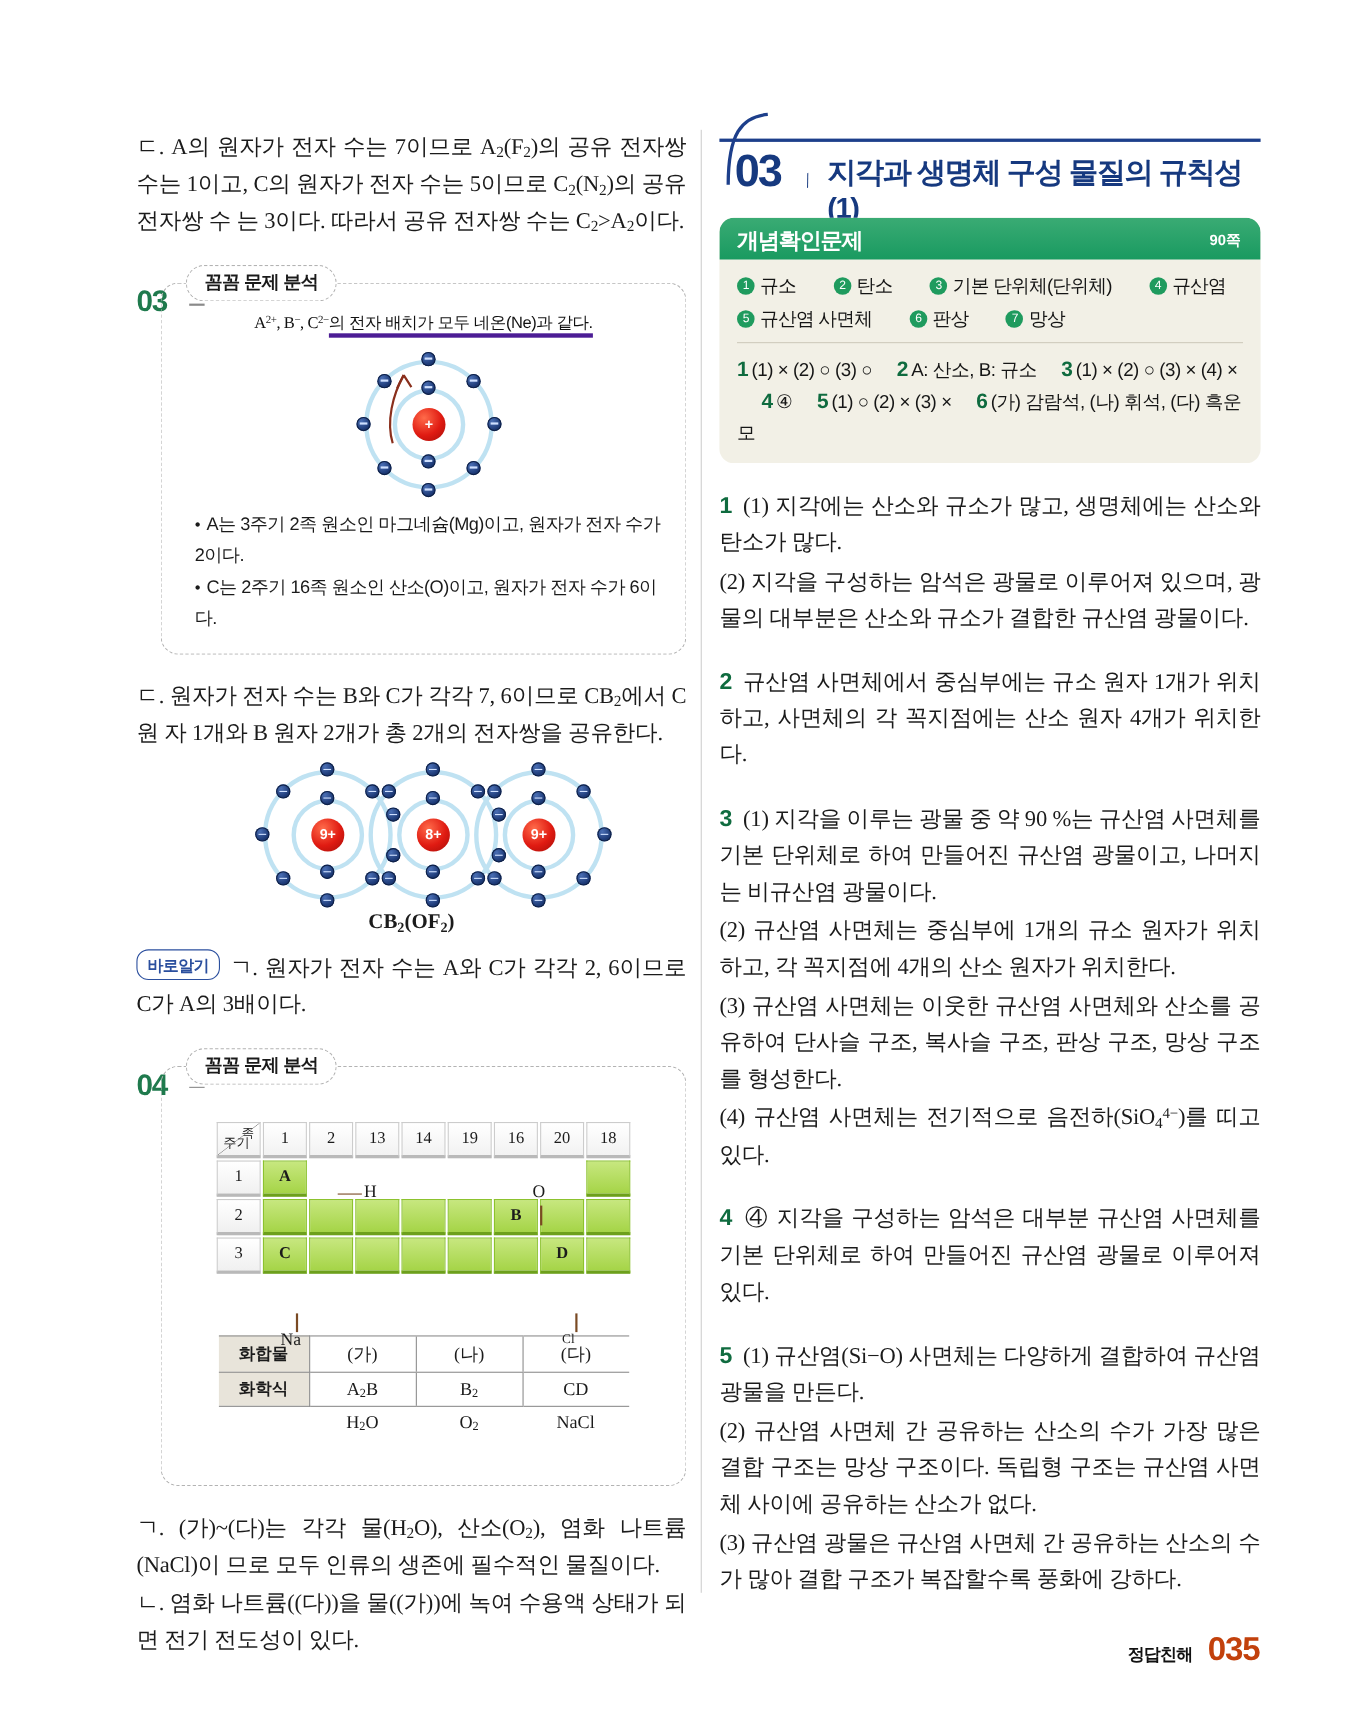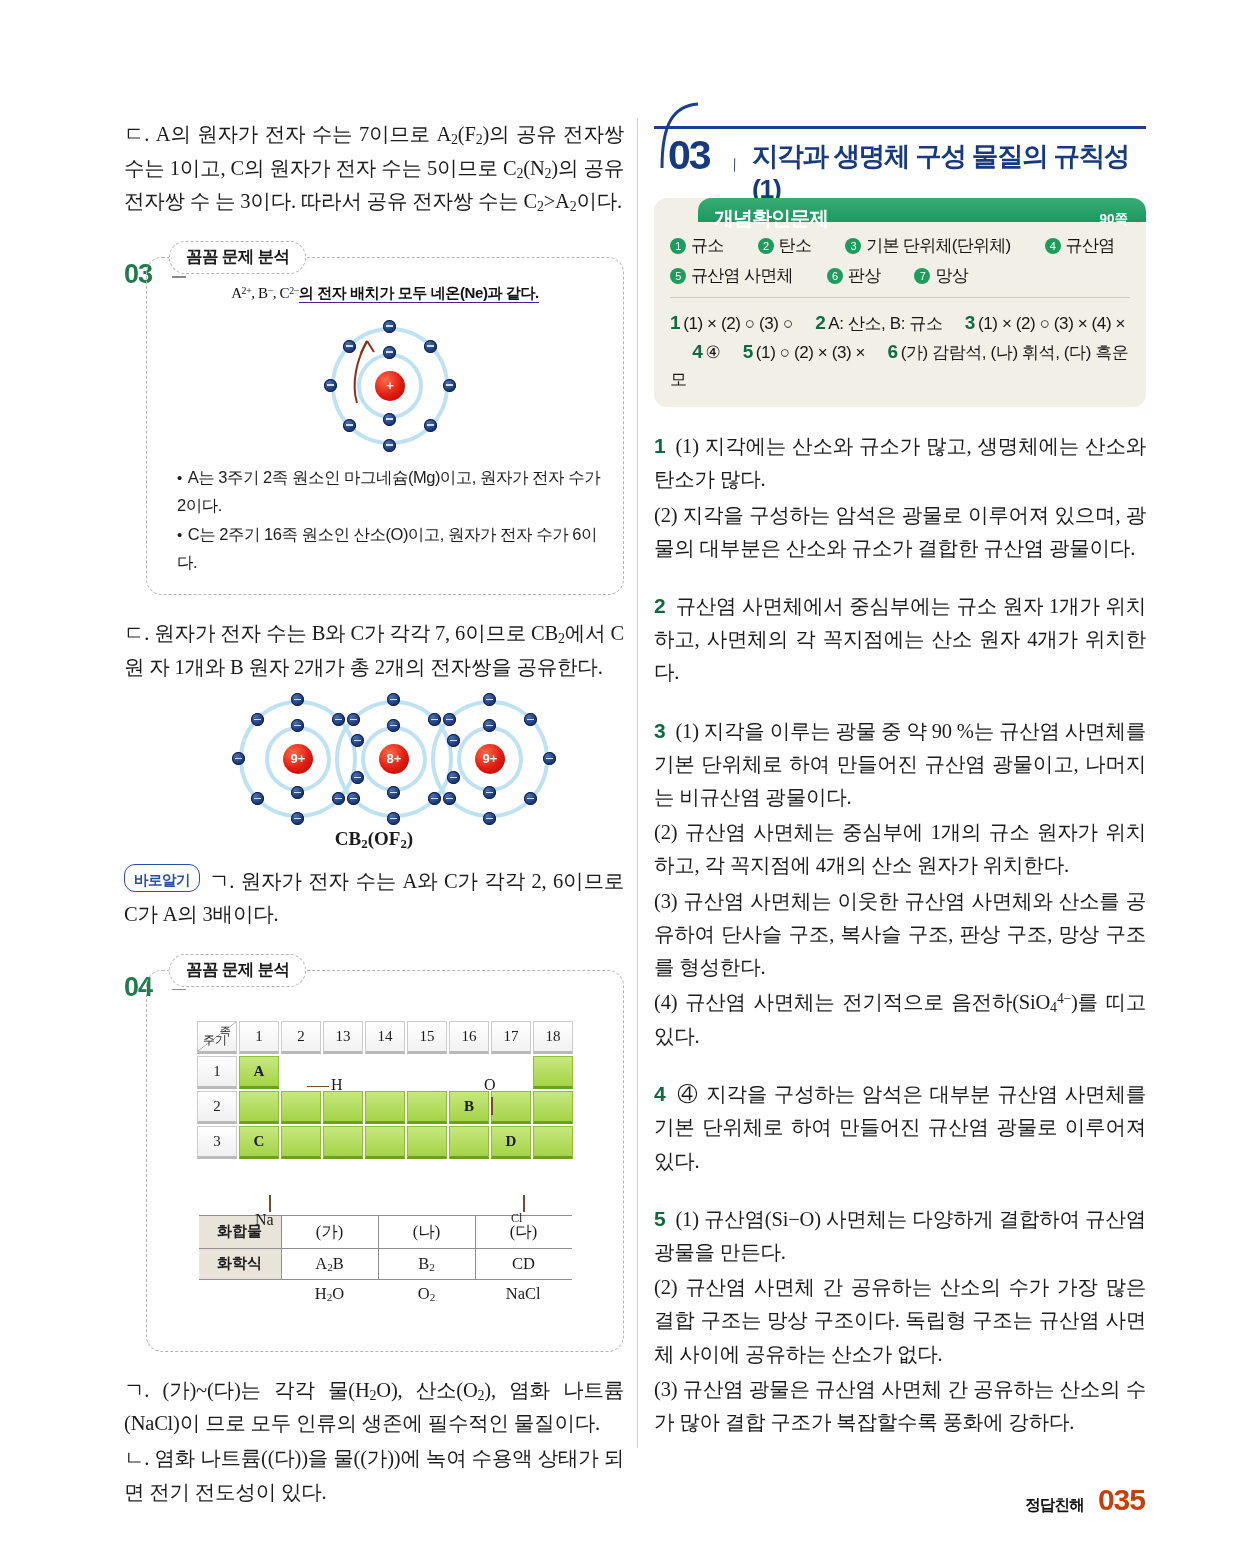--- a/index.html
+++ b/index.html
@@ -120,21 +120,21 @@
   }
 
   .note-line {
     text-align: center;
     font-family: "Liberation Sans", sans-serif;
     font-size: 15px;
     color: #111;
     letter-spacing: -0.4px;
     margin-bottom: 4px;
   }
-  .note-line .ul { border-bottom: 1px solid #4c1d95; padding-bottom: 1px; font-weight: bold; }
+  .note-line .ul { border-bottom: 4px solid #4c1d95; padding-bottom: 1px; }
   .serifish { font-family: "Liberation Serif", serif; }
 
   
   .atom-area {
     position: relative;
     height: 150px;
     margin-top: 0px;
   }
   .arrow-svg { position: absolute; left: 0; top: 0; }
 
@@ -331,23 +331,22 @@
   
   .concept-card {
     border-radius: 13px;
     overflow: hidden;
     background: #f2f0e6;
     position: relative;
   }
   .concept-head {
     background: linear-gradient(#3aab74, #199a60);
     border-radius: 13px 13px 0 0;
-    height: 24px;
-    position: relative;
-    margin-left: 44px;
+    height: 38px;
+    position: relative;
   }
   .concept-head .title {
     position: absolute;
     left: 16px; top: 7px;
     color: #ffffff;
     font-family: "Liberation Sans", sans-serif;
     font-weight: bold;
     font-size: 20px;
     letter-spacing: -1px;
   }
@@ -562,23 +561,23 @@
                 <tr>
               <td class="corner">
                 <div class="slash"></div>
                 <span class="jok">족</span>
                 <span class="jugi">주기</span>
               </td>
               <td class="hdr">1</td>
               <td class="hdr">2</td>
               <td class="hdr">13</td>
               <td class="hdr">14</td>
-              <td class="hdr">15</td>
+              <td class="hdr">19</td>
               <td class="hdr">16</td>
-              <td class="hdr">17</td>
+              <td class="hdr">20</td>
               <td class="hdr">18</td>
             </tr>
             <tr>
               <td class="rowhdr">1</td>
               <td class="green">A</td>
               <td class="empty"></td>
               <td class="empty"></td>
               <td class="empty"></td>
               <td class="empty"></td>
               <td class="empty"></td>

